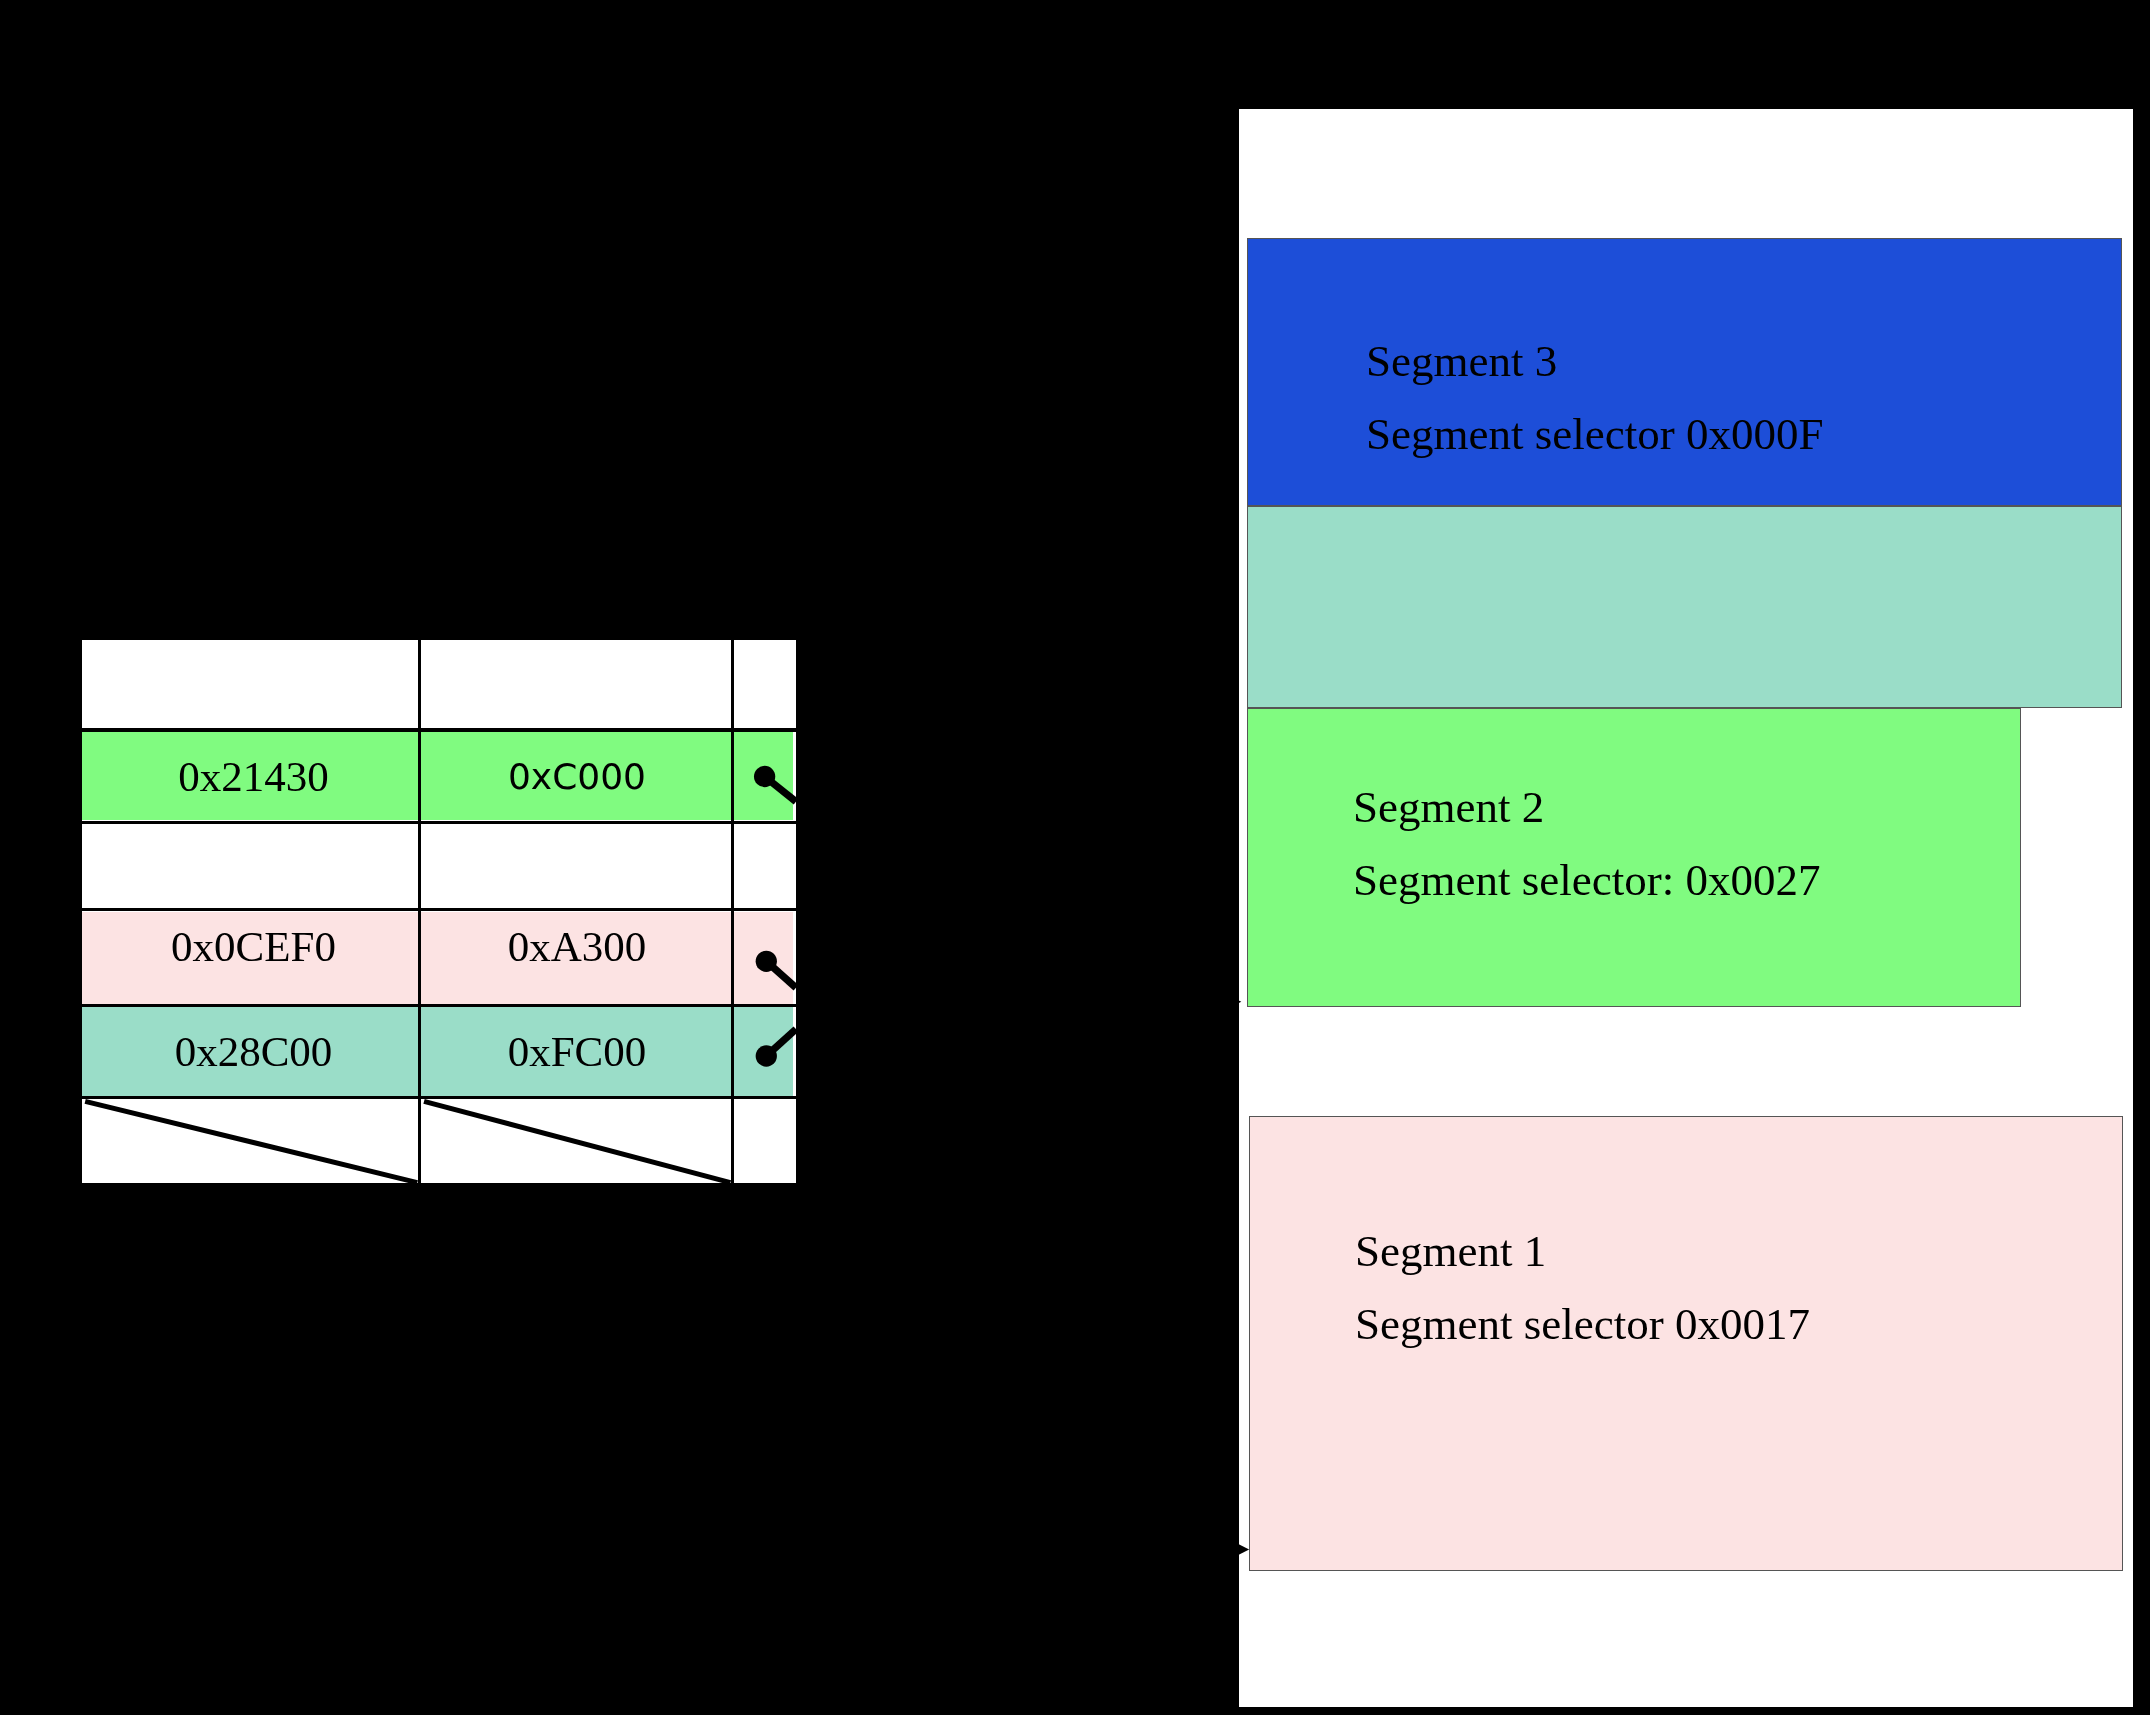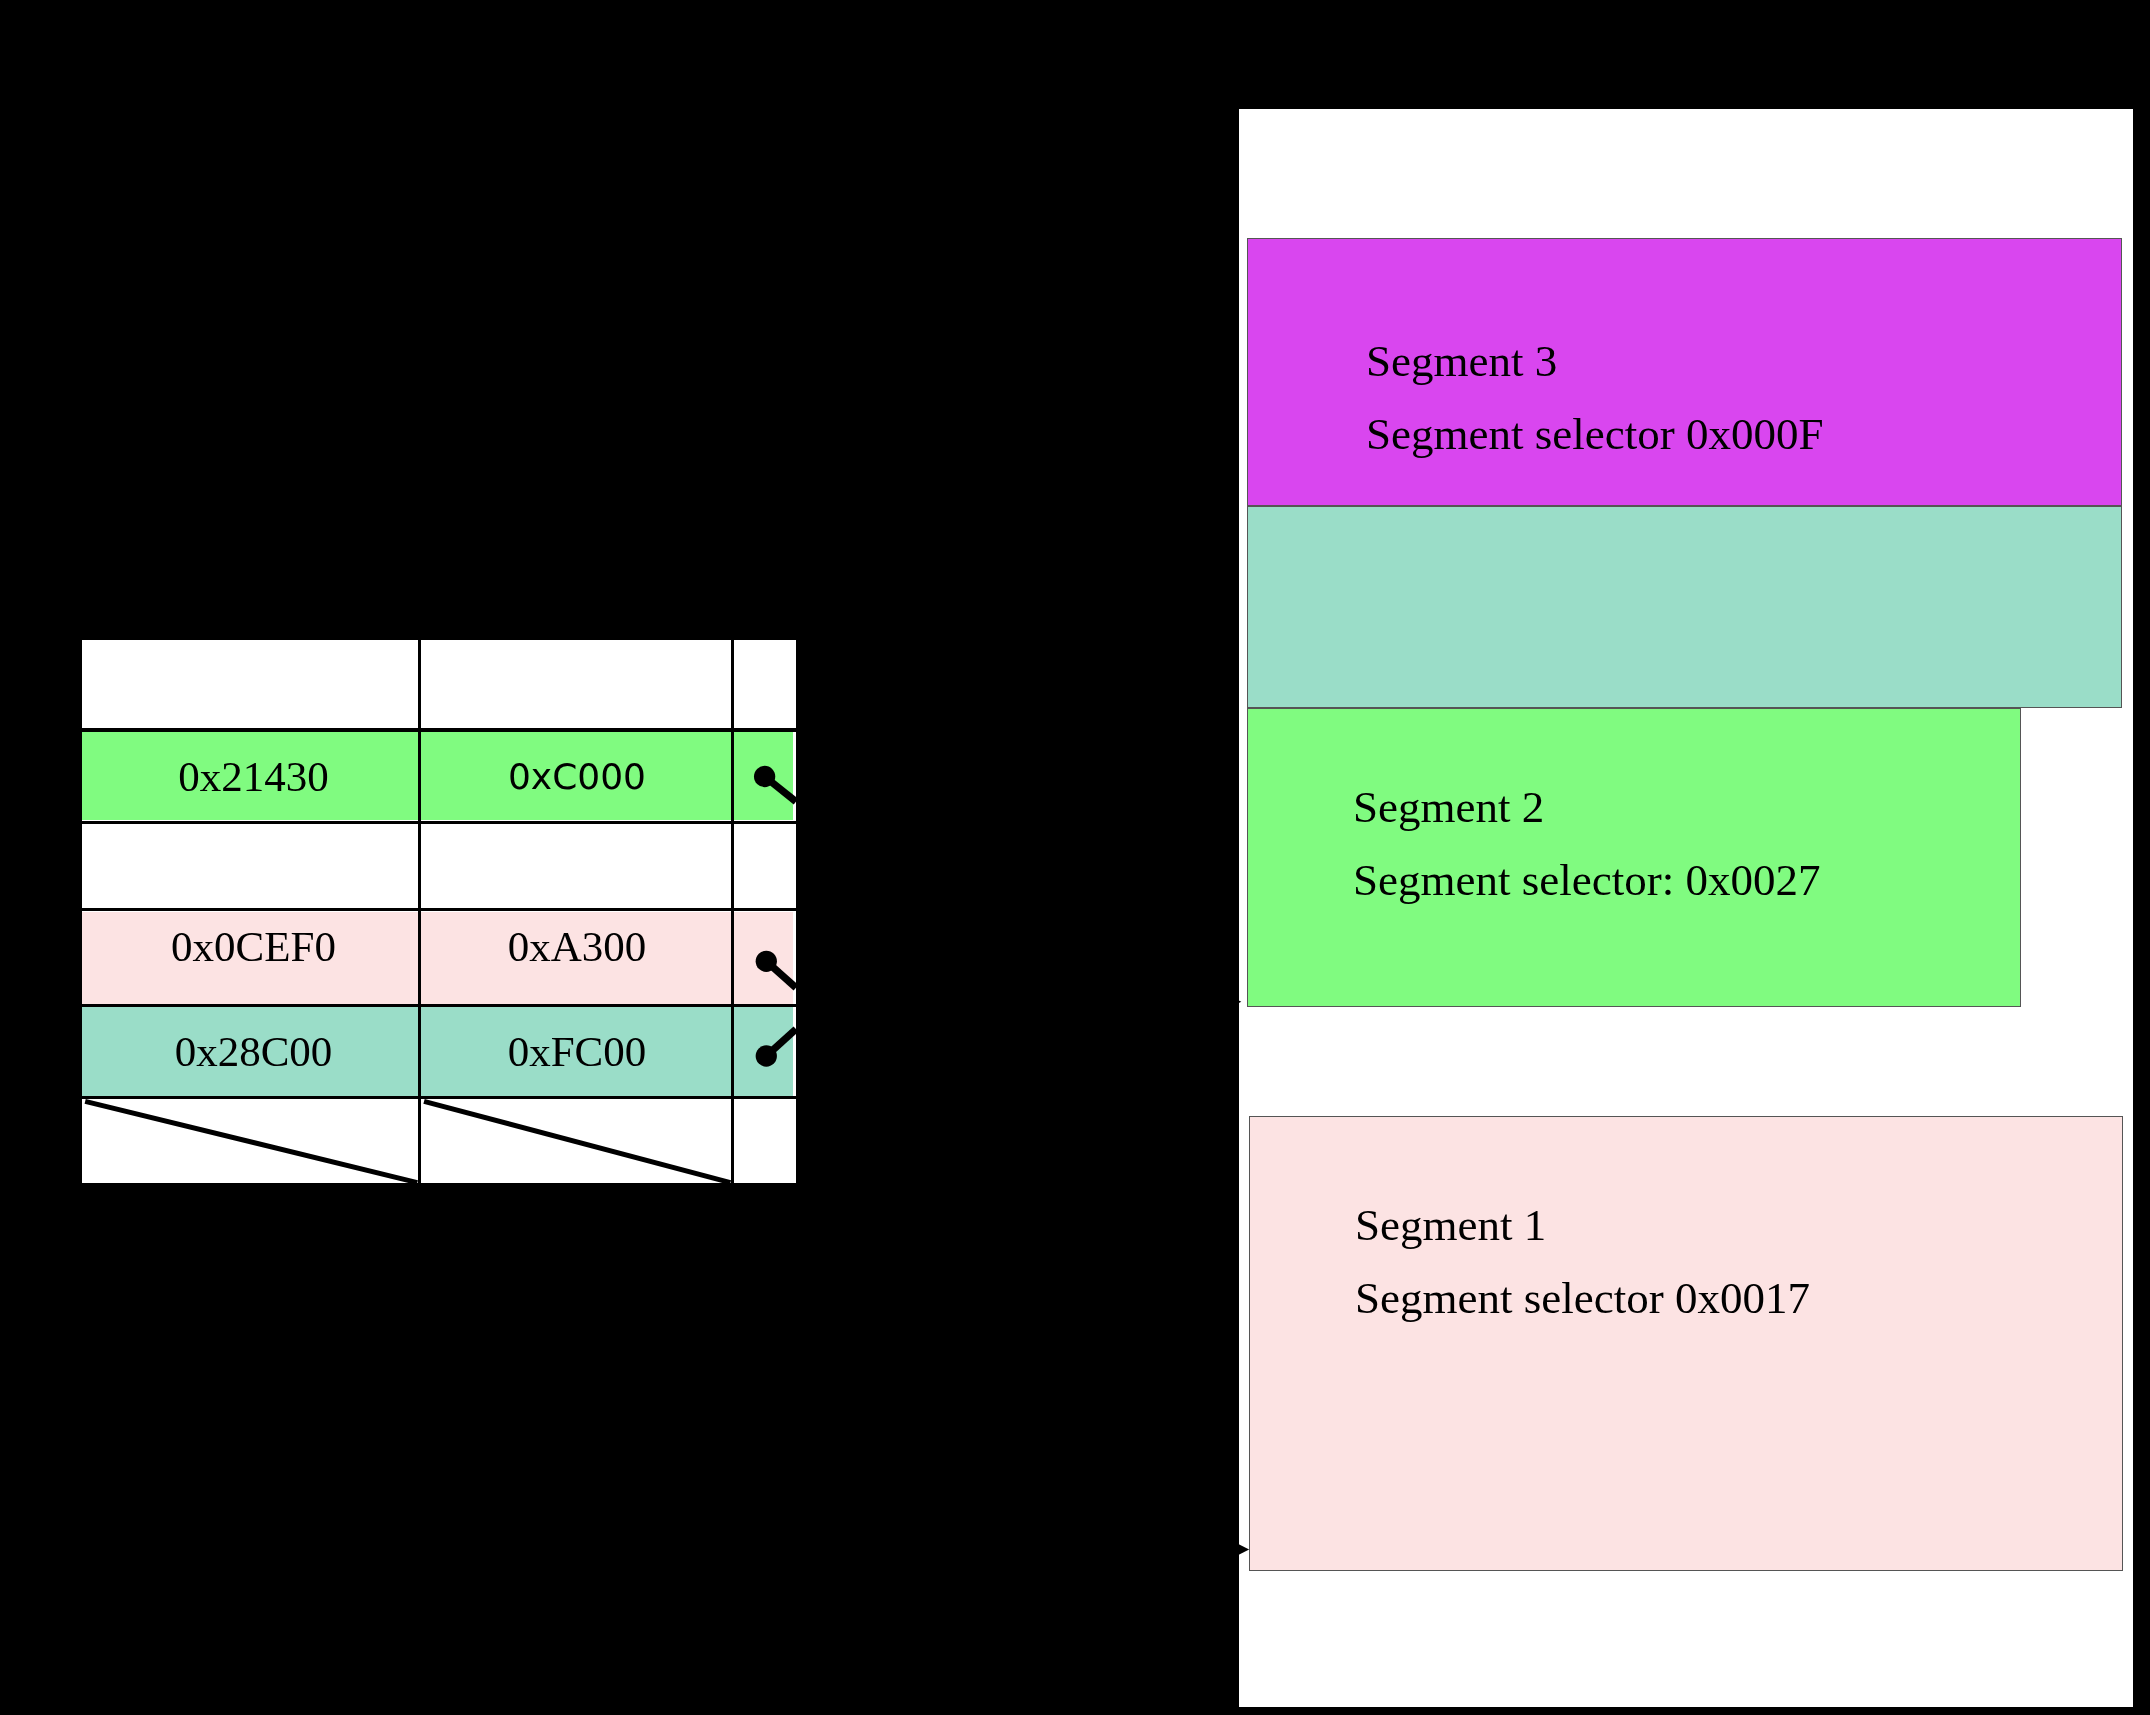--- a/index.html
+++ b/index.html
@@ -40,21 +40,21 @@
   
   #memory-column{left:1239px;top:109px;width:894px;height:1598px;background:#fff;}
   .segbox{
     box-sizing:border-box;
     border:1.7px solid #555;
     color:#000;font-size:45px;line-height:73px;
   }
   #seg3-box{left:1247px;top:238px;width:875px;height:268px;padding:86px 0 0 118px;}
   #segX-box{left:1247px;top:506px;width:875px;height:202px;}
   #seg2-box{left:1247px;top:708px;width:774px;height:299px;padding:62px 0 0 105px;}
-  #seg1-box{left:1249px;top:1116px;width:874px;height:455px;padding:72px 0 0 105px;}
+  #seg1-box{left:1249px;top:1116px;width:874px;height:455px;padding:98px 0 0 105px;}
   .seglabel{display:block;white-space:nowrap;}
   
   #overlay{left:0;top:0;width:2151px;height:1716px;pointer-events:none;}
 </style>
 </head>
 <body>
 
 <div class="abs" id="table-panel" style="background: rgb(255, 255, 255);"></div>
 
 <div class="abs row-fill" id="row-fill-0" style="background: rgb(128, 251, 128);"></div>
@@ -72,21 +72,21 @@
 
 <div class="abs cellval cv-base cv-r0">0x21430</div>
 <div class="abs cellval cv-limit cv-r0 cv-highlight">0xC000</div>
 <div class="abs cellval cv-base cv-r1">0x0CEF0</div>
 <div class="abs cellval cv-limit cv-r1">0xA300</div>
 <div class="abs cellval cv-base cv-r2">0x28C00</div>
 <div class="abs cellval cv-limit cv-r2">0xFC00</div>
 
 <div class="abs" id="memory-column" style="background: rgb(255, 255, 255);"></div>
 
-<div class="abs segbox" id="seg3-box" style="background: #d946ef;">
+<div class="abs segbox" id="seg3-box" style="background: #1d4ed8;">
   <span class="seglabel">Segment 3</span>
   <span class="seglabel">Segment selector 0x000F</span>
 </div>
 
 <div class="abs segbox" id="segX-box" style="background: rgb(154, 221, 200);"></div>
 
 <div class="abs segbox" id="seg2-box" style="background: rgb(128, 251, 128);">
   <span class="seglabel">Segment 2</span>
   <span class="seglabel">Segment selector: 0x0027</span>
 </div>

